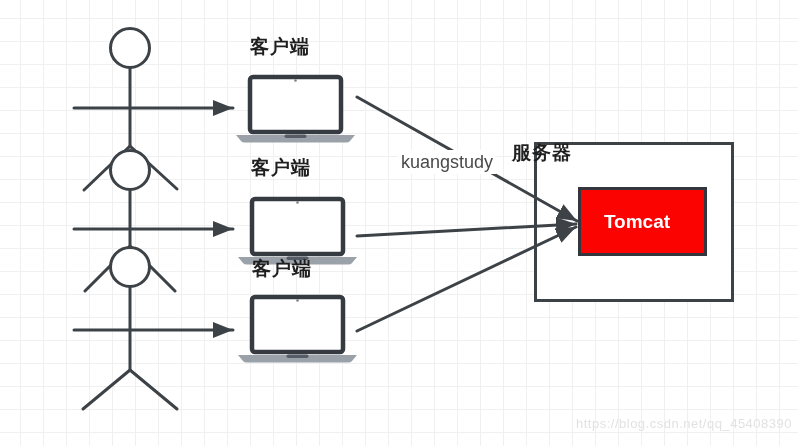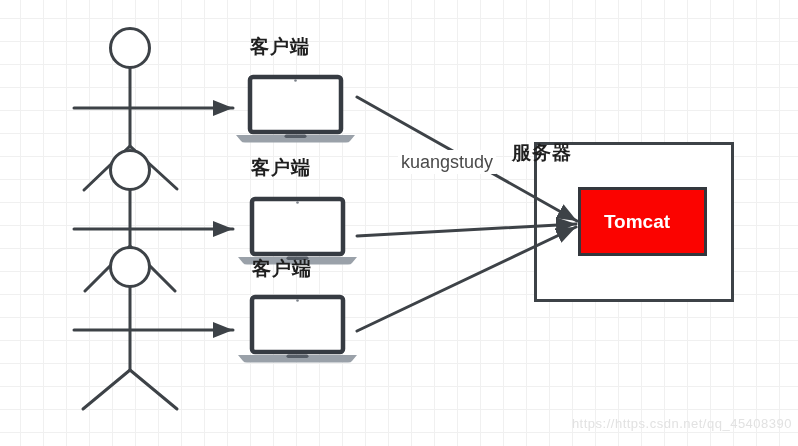--- a/index.html
+++ b/index.html
@@ -116,14 +116,14 @@
   <div class="lbl client-label" style="left:250px;top:34px;">客户端</div>
   <div class="lbl client-label" style="left:251px;top:155px;">客户端</div>
   <div class="lbl client-label" style="left:252px;top:256px;">客户端</div>
 
   <div class="lbl server-label" style="left:512px;top:100px;margin-top:40px;">服务器</div>
 
   <div class="lbl annotation-label" style="left:398px;top:150px;">kuangstudy</div>
 
   <div class="tomcat-label">Tomcat</div>
 
-  <div class="watermark">https://https.csdn.net/qq_45408390</div>
+  <div class="watermark">https://blog.csdn.net/qq_45408390</div>
 </div>
 
 </body></html>

